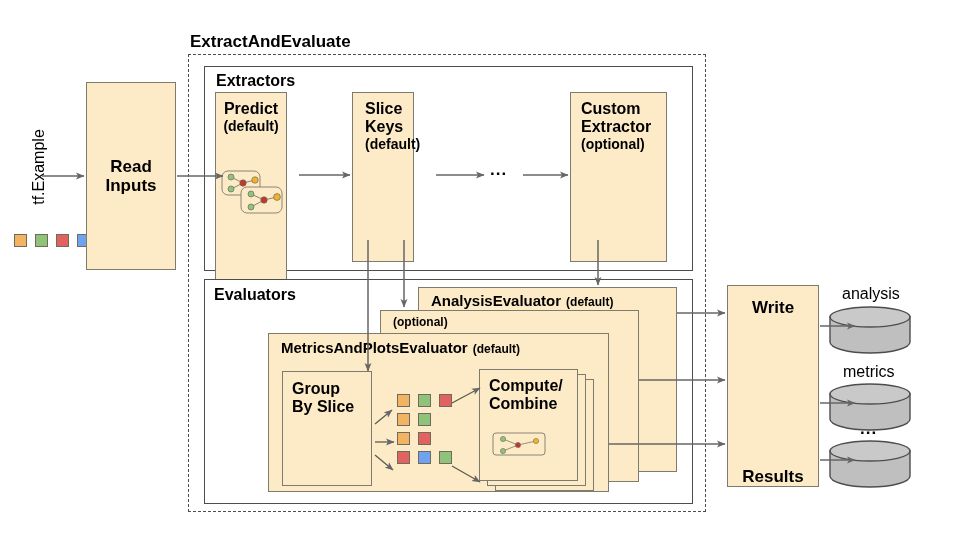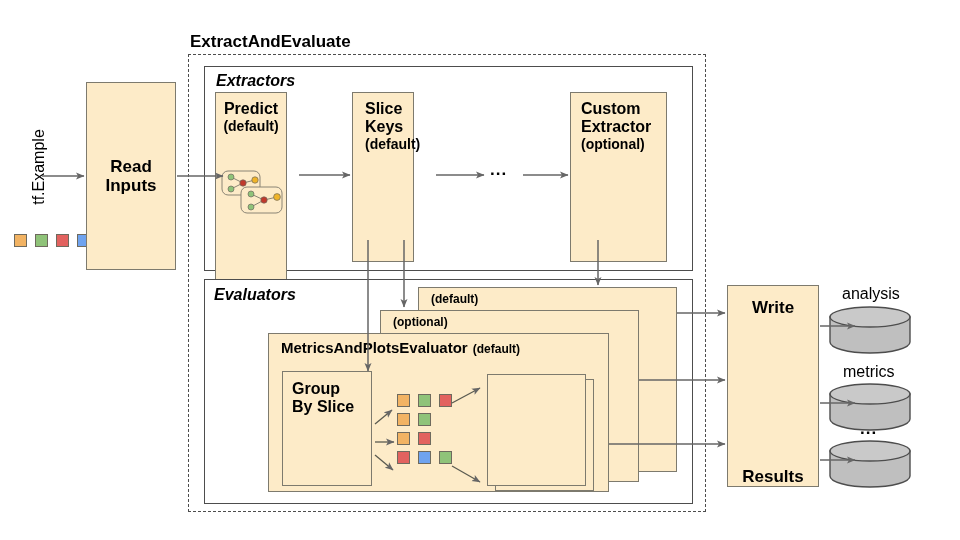--- a/index.html
+++ b/index.html
@@ -17,21 +17,21 @@
   .ctr{display:flex;flex-direction:column;align-items:center;justify-content:center;
        text-align:center;line-height:1.12;}
   .tl{display:flex;flex-direction:column;align-items:flex-start;}
 
   .b{font-weight:bold;}
   .f17{font-size:17px;}
   .f16{font-size:16px;}
   .f15{font-size:15px;}
   .f12{font-size:12px;}
 
-  .grouptitle{font-weight:bold;font-size:16px;font-style:italic;}
+  .grouptitle{font-weight:bold;font-size:16px;}
   .sub{font-weight:bold;font-size:14px;}
 
   .hdrrow{display:flex;align-items:baseline;gap:5px;white-space:nowrap;}
 
   
   .vert{transform:rotate(-90deg);transform-origin:center center;white-space:nowrap;
         font-size:16px;}
 
   
   .sw{width:13px;height:13px;border:1.3px solid #6e6a5e;box-sizing:border-box;display:inline-block;}
@@ -113,20 +113,21 @@
       <div class="b f16">Extractor</div>
       <div class="sub">(optional)</div>
     </div>
   </div>
 
   <div class="abs plainbox" style="left:204px;top:279px;width:489px;height:225px;"></div>
   <div class="abs grouptitle" style="left:214px;top:286px;">Evaluators</div>
 
   <div class="abs fillbox" style="left:418px;top:287px;width:259px;height:185px;">
     <div class="hdrrow" style="padding:4px 0 0 12px;">
+      <span class="b f15">AnalysisEvaluator</span>
       <span class="b f12">(default)</span>
     </div>
   </div>
 
   <div class="abs fillbox" style="left:380px;top:310px;width:259px;height:172px;">
     <div class="hdrrow" style="padding:4px 0 0 12px;">
       <span class="b f12">(optional)</span>
     </div>
   </div>
 
@@ -159,20 +160,36 @@
       </div>
       <div class="swrow">
         <span class="sw sw-r"></span>
         <span class="sw sw-b"></span>
         <span class="sw sw-g"></span>
       </div>
     </div>
 
     <div class="abs fillbox" style="left:226px;top:45px;width:99px;height:112px;"></div>
     <div class="abs fillbox" style="left:218px;top:40px;width:99px;height:112px;"></div>
+    <div class="abs fillbox" style="left:210px;top:35px;width:99px;height:112px;">
+      <div class="tl" style="padding:7px 0 0 9px;">
+        <div class="b f16">Compute/</div>
+        <div class="b f16">Combine</div>
+      </div>
+      <svg class="abs" style="left:12px;top:60px;" width="58" height="28" viewBox="0 0 58 28">
+        <rect x="1" y="3" width="52" height="22" rx="3" fill="#fdebc8" stroke="#8a8475" stroke-width="1"></rect>
+        <line x1="11" y1="9" x2="26" y2="15" stroke="#8a8475" stroke-width="0.9"></line>
+        <line x1="11" y1="21" x2="26" y2="15" stroke="#8a8475" stroke-width="0.9"></line>
+        <line x1="26" y1="15" x2="44" y2="11" stroke="#8a8475" stroke-width="0.9"></line>
+        <circle cx="11" cy="9" r="2.6" fill="#8fc379" stroke="#6e6a5e" stroke-width="0.6"></circle>
+        <circle cx="11" cy="21" r="2.6" fill="#8fc379" stroke="#6e6a5e" stroke-width="0.6"></circle>
+        <circle cx="26" cy="15" r="2.6" fill="#c0392b" stroke="#6e6a5e" stroke-width="0.6"></circle>
+        <circle cx="44" cy="11" r="2.6" fill="#f0b429" stroke="#6e6a5e" stroke-width="0.6"></circle>
+      </svg>
+    </div>
   </div>
 
   <div class="abs fillbox ctr" style="left:727px;top:285px;width:92px;height:202px;justify-content:space-between;padding-top:12px;">
     <div class="b f17">Write</div>
     <div class="b f17">Results</div>
   </div>
 
   <div class="abs cyl-label" style="left:842px;top:285px;">analysis</div>
   <svg class="abs" style="left:828px;top:306px;" width="84" height="48" viewBox="0 0 84 48">
     <path d="M2,11 L2,36 A40,11 0 0 0 82,36 L82,11 Z" fill="#bfbfbf" stroke="#4d4d4d" stroke-width="1.4"></path>

